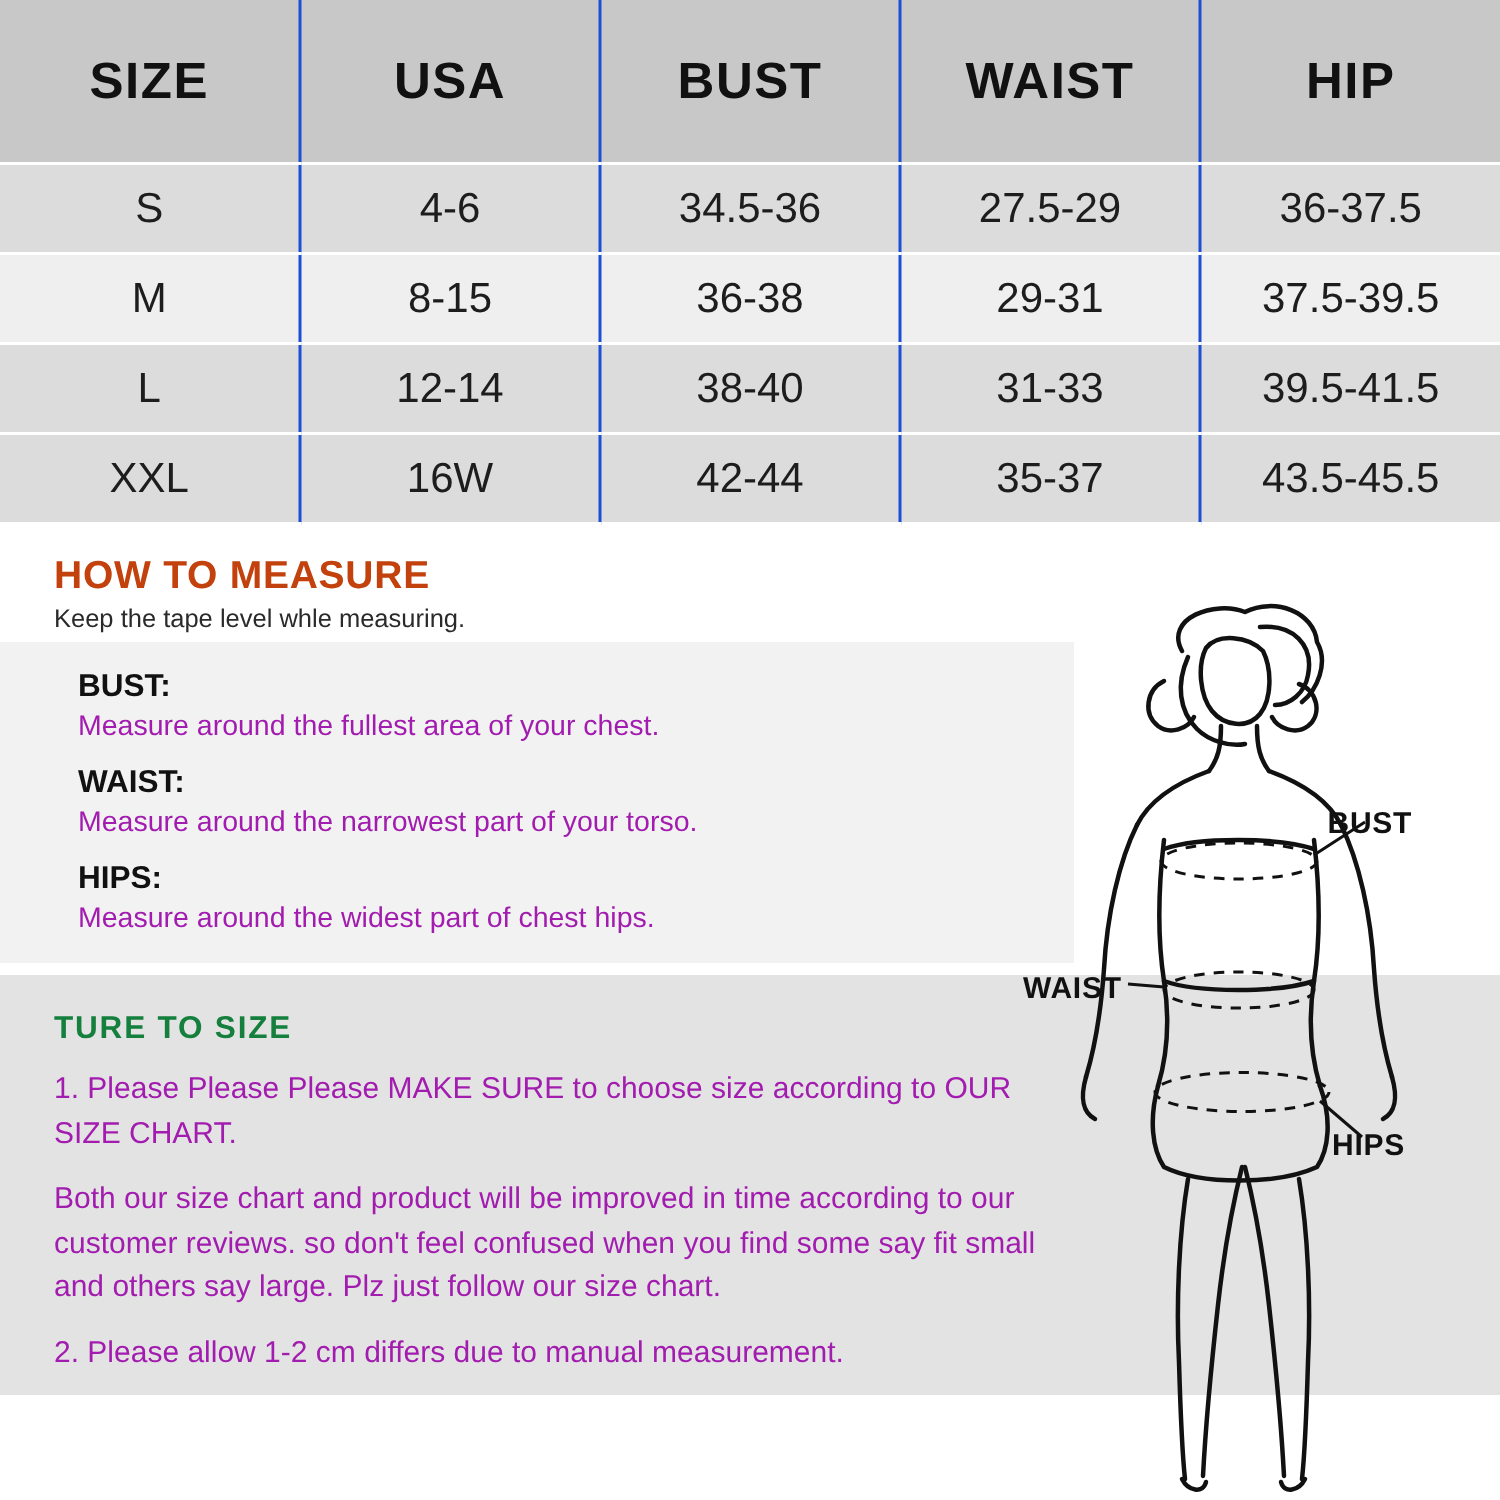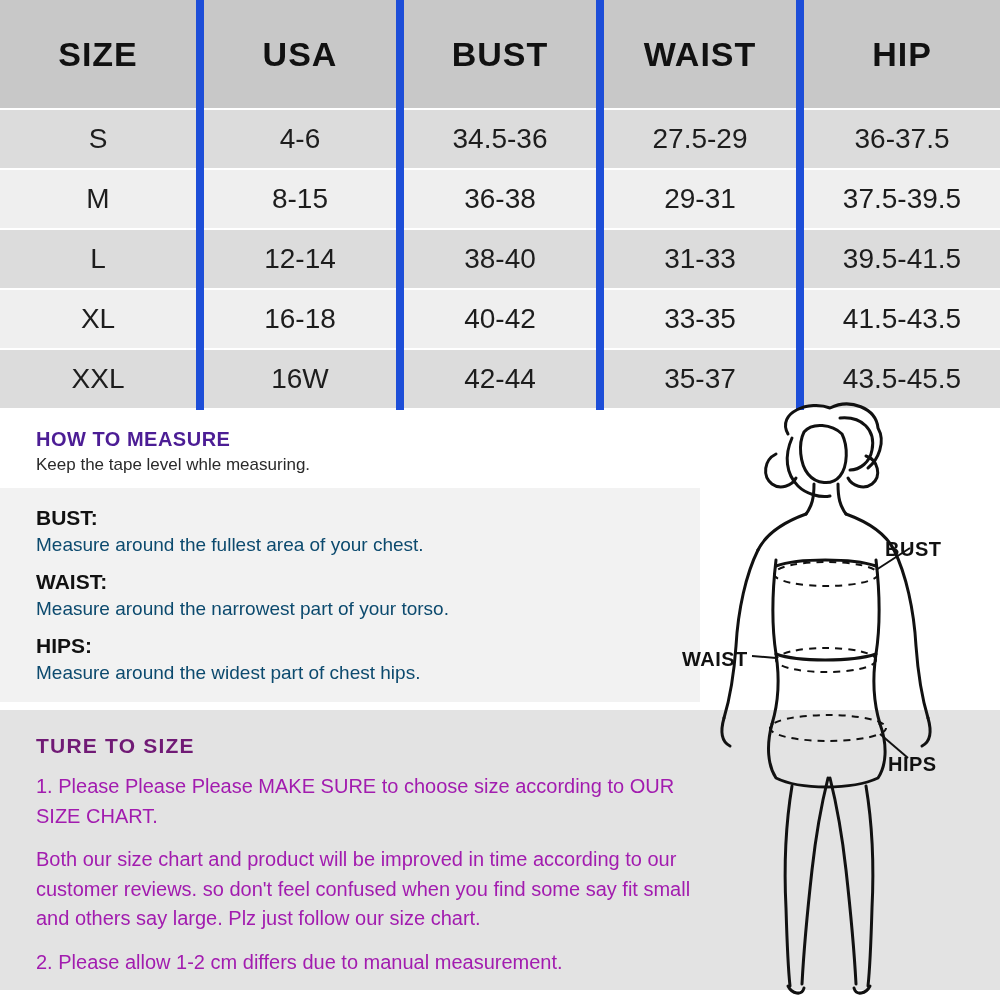--- a/index.html
+++ b/index.html
@@ -22,21 +22,21 @@
 
   
   table.size-table {
     border-collapse: collapse;
     width: 1000px;
     table-layout: fixed;
   }
   table.size-table th,
   table.size-table td {
     text-align: center;
-    border-right: 8px solid #1d4ed8;
+    border-right: 2px solid #1d4ed8;
     border-bottom: 2px solid #ffffff;
     padding: 0;
   }
   table.size-table th:last-child,
   table.size-table td:last-child {
     border-right: none;
   }
   table.size-table thead th {
     height: 108px;
     background: #c8c8c8;
@@ -61,53 +61,53 @@
     height: 300px;
     background: #ffffff;
   }
   .measure-head {
     position: absolute;
     left: 36px;
     top: 18px;
     width: 640px;
   }
   .measure-title {
-    font-size: 20px;
+    font-size: 26px;
     font-weight: bold;
     letter-spacing: 0.5px;
-    color: #4c1d95;
+    color: #c2410c;
     margin: 0 0 4px 0;
   }
   .measure-sub {
     font-size: 17px;
     color: #2a2a2a;
     margin: 0;
   }
   .measure-body {
     position: absolute;
     left: 0;
     top: 78px;
     width: 700px;
     background: #f2f2f2;
-    padding: 18px 0 18px 0;
+    padding: 18px 0 18px 16px;
   }
   .measure-item {
     padding: 0 36px;
     margin-bottom: 14px;
   }
   .measure-item:last-child { margin-bottom: 0; }
   .measure-label {
     font-size: 21px;
     font-weight: bold;
     color: #111111;
     margin: 0 0 4px 0;
   }
   .measure-text {
     font-size: 19px;
-    color: #0c4a6e;
+    color: #a21caf;
     margin: 0;
   }
 
   
   .tts-block {
     position: relative;
     width: 1000px;
     height: 280px;
     background: #e3e3e3;
     overflow: hidden;
@@ -115,21 +115,21 @@
   .tts-inner {
     position: absolute;
     left: 36px;
     top: 24px;
     width: 690px;
   }
   .tts-title {
     font-size: 21px;
     font-weight: bold;
     letter-spacing: 1.2px;
-    color: #701a75;
+    color: #15803d;
     margin: 0 0 14px 0;
   }
   .tts-para {
     font-size: 20px;
     line-height: 1.48;
     color: #a21caf;
     margin: 0 5px 14px 0;
   }
   .tts-para:last-child { margin-bottom: 0; }
 
@@ -182,27 +182,20 @@
         <td>36-38</td>
         <td>29-31</td>
         <td>37.5-39.5</td>
       </tr>
       <tr class="row-odd">
         <td>L</td>
         <td>12-14</td>
         <td>38-40</td>
         <td>31-33</td>
         <td>39.5-41.5</td>
-      </tr>
-      <tr class="row-even">
-        <td>XL</td>
-        <td>16-18</td>
-        <td>40-42</td>
-        <td>33-35</td>
-        <td>41.5-43.5</td>
       </tr>
       <tr class="row-odd">
         <td>XXL</td>
         <td>16W</td>
         <td>42-44</td>
         <td>35-37</td>
         <td>43.5-45.5</td>
       </tr>
     </tbody>
   </table>

